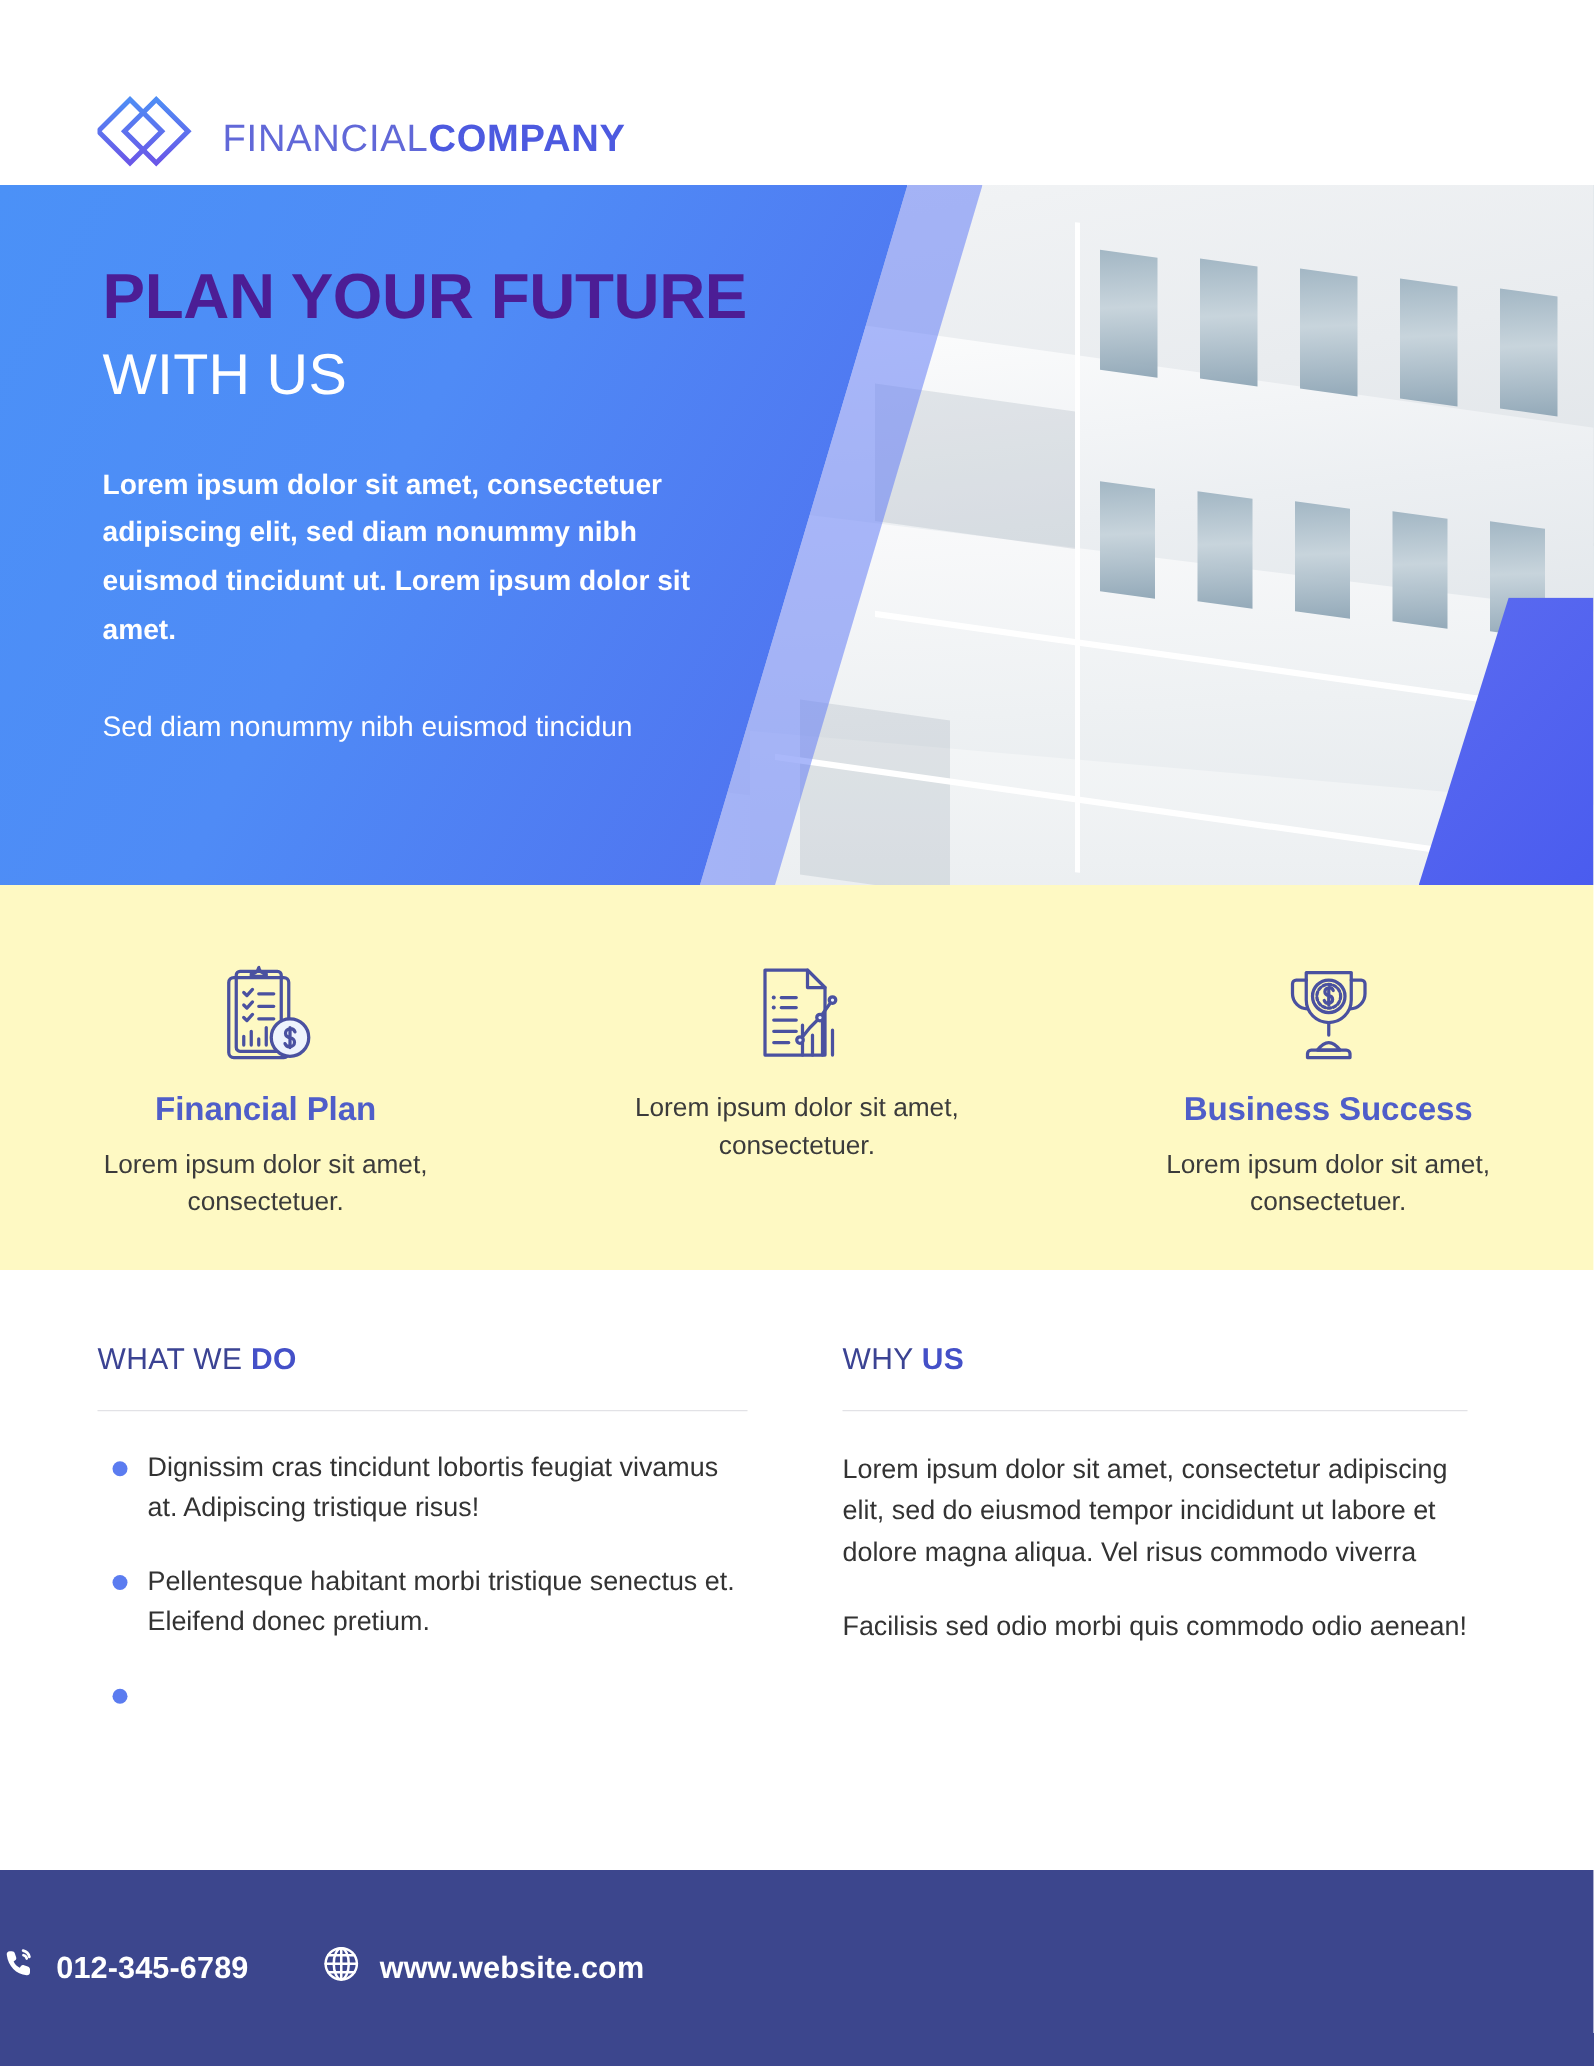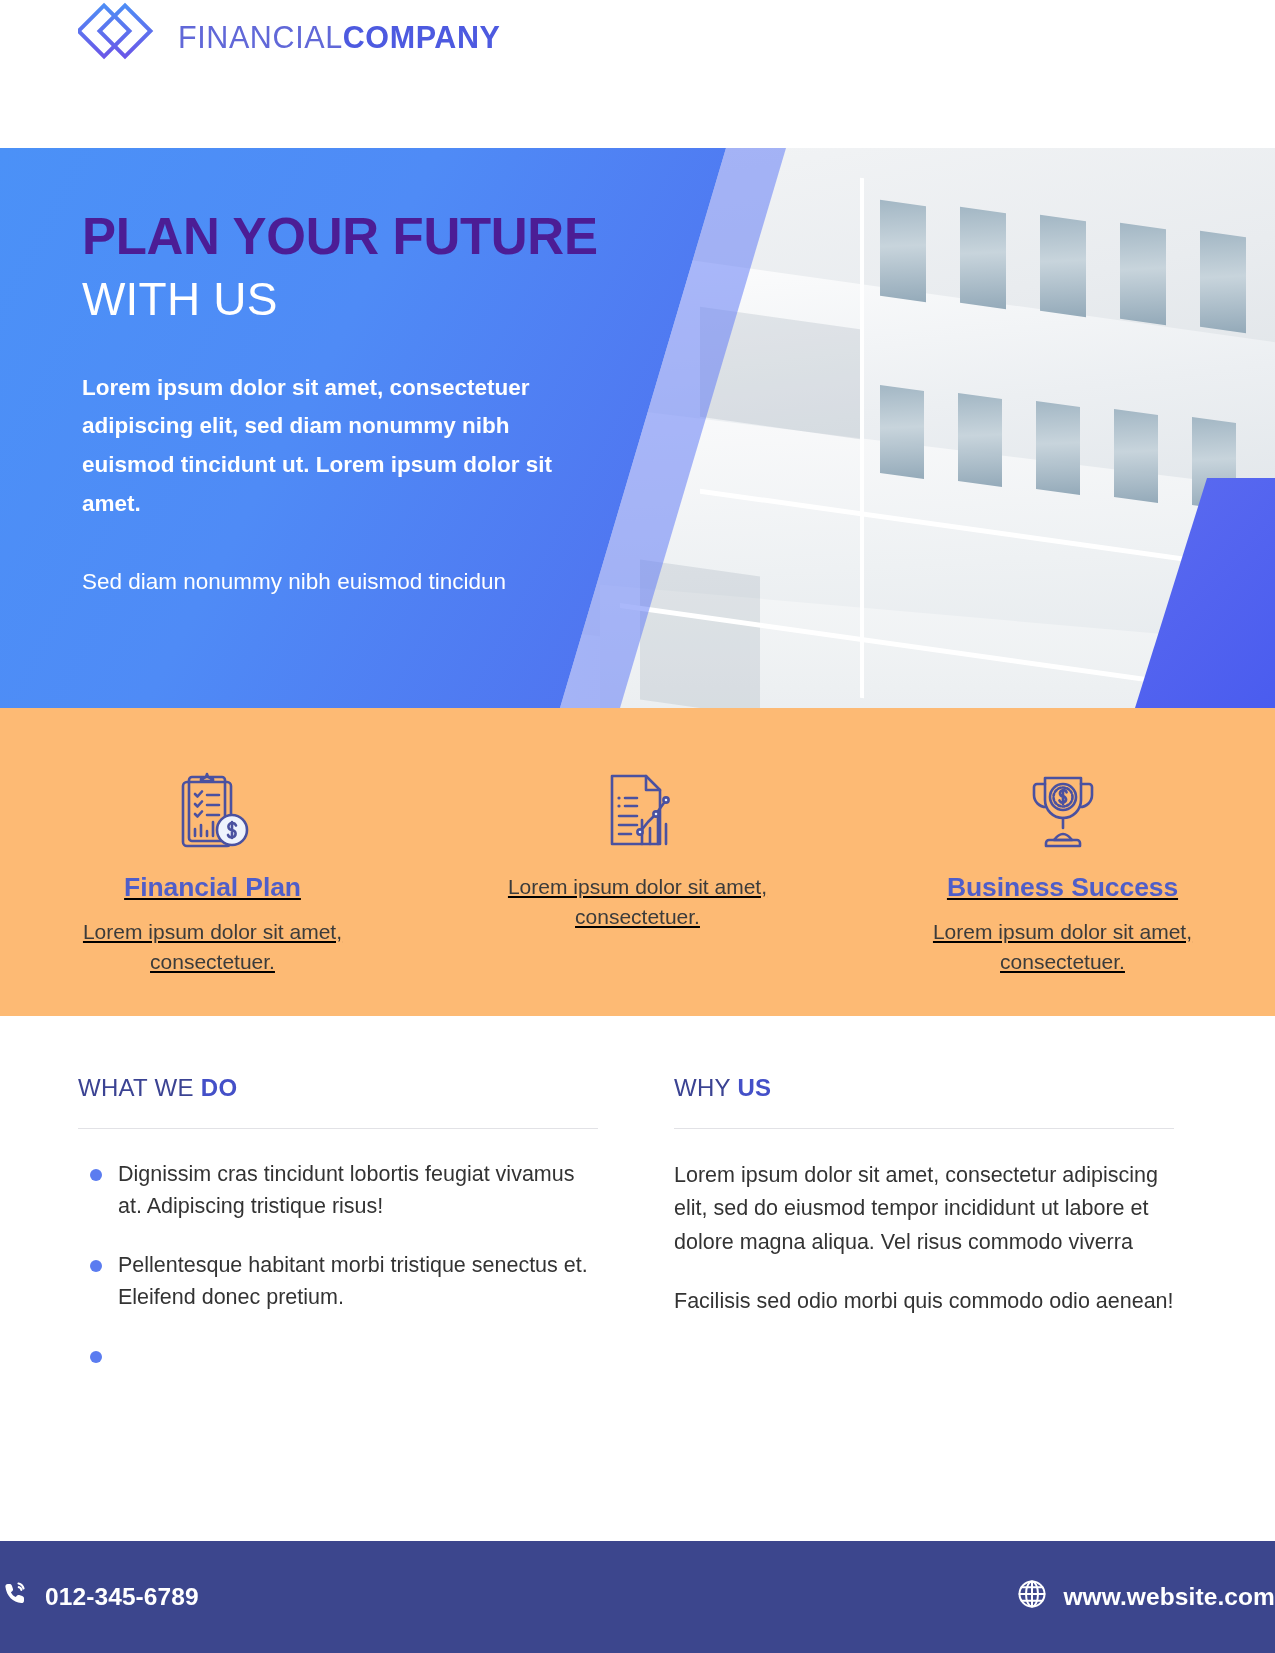--- a/index.html
+++ b/index.html
@@ -19,21 +19,21 @@
   }
 
   
   .header {
     position: absolute;
     left: 0; top: 0;
     width: 1275px; height: 148px;
     background: #ffffff;
     z-index: 6;
     display: flex;
-    align-items: flex-start;
+    align-items: flex-end;
     padding-left: 78px;
     clip-path: polygon(0 0, 766px 0, 726px 148px, 0 148px);
   }
   .logo-row { display: flex; align-items: center; gap: 22px; }
   .logo-mark { width: 78px; height: 74px; flex: none; }
   .brand {
     font-size: 30.5px;
     letter-spacing: 0.6px;
     color: #5b62d6;
     white-space: nowrap;
@@ -177,25 +177,24 @@
     color: #ffffff;
     margin-top: 40px;
     max-width: 470px;
   }
 
   
   .features {
     position: absolute;
     left: 0; top: 708px;
     width: 1275px; height: 308px;
-    background: #fdba74;
+    background: #fef9c3;
     display: flex;
     align-items: flex-start;
     padding-top: 62px;
-    text-decoration: underline;
   }
   .feature {
     flex: 1;
     text-align: center;
     padding: 0 30px;
   }
   .feature-icon {
     height: 80px;
     display: flex;
     align-items: center;
@@ -261,25 +260,25 @@
     font-size: 21.5px;
     line-height: 1.55;
     color: #333333;
     margin-bottom: 26px;
   }
 
   
   .footer {
     position: absolute;
     left: 0; bottom: 0;
-    width: 1275px; height: 112px;
+    width: 1275px; height: 157px;
     background: #3c468d;
     display: flex;
     align-items: center;
-    justify-content: space-between;
+    justify-content: flex-start;
     gap: 58px;
   }
   .contact {
     display: flex;
     align-items: center;
     gap: 15px;
     color: #ffffff;
     font-size: 24.5px;
     font-weight: 700;
     letter-spacing: 0.1px;

